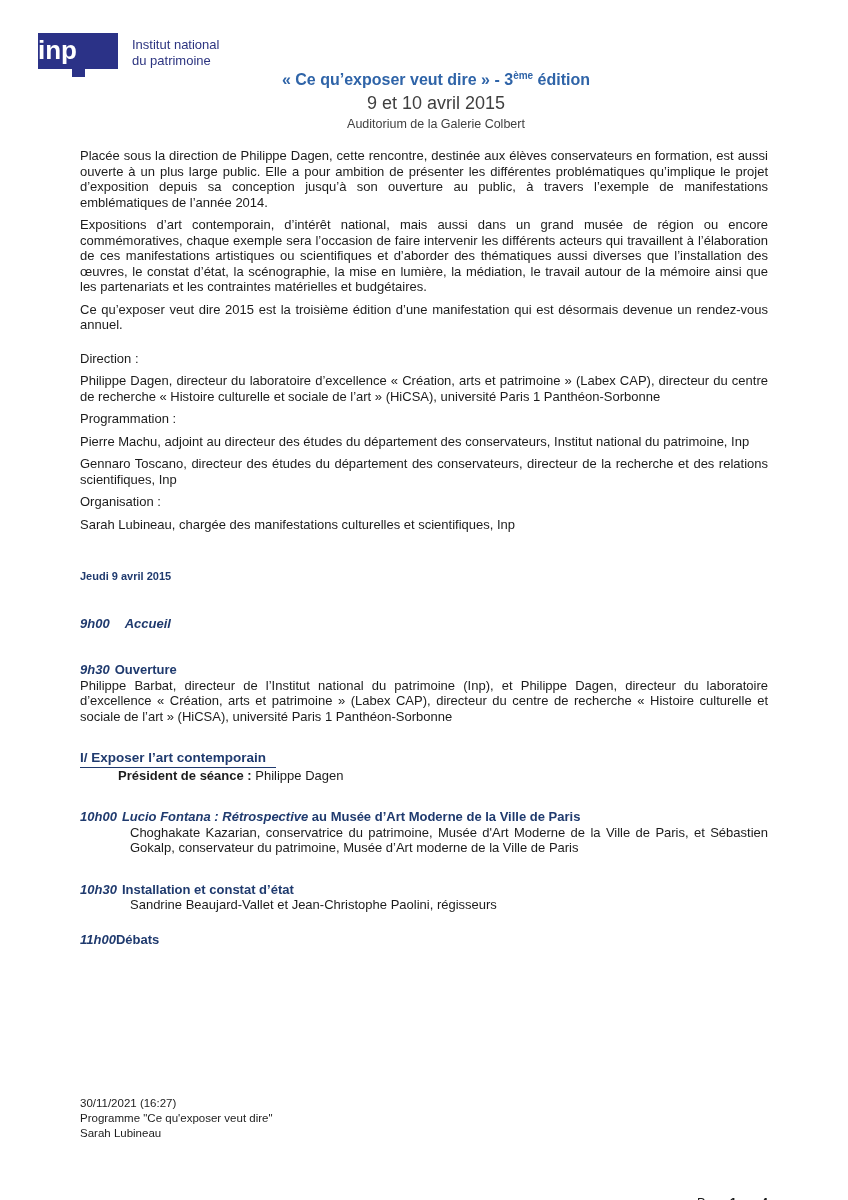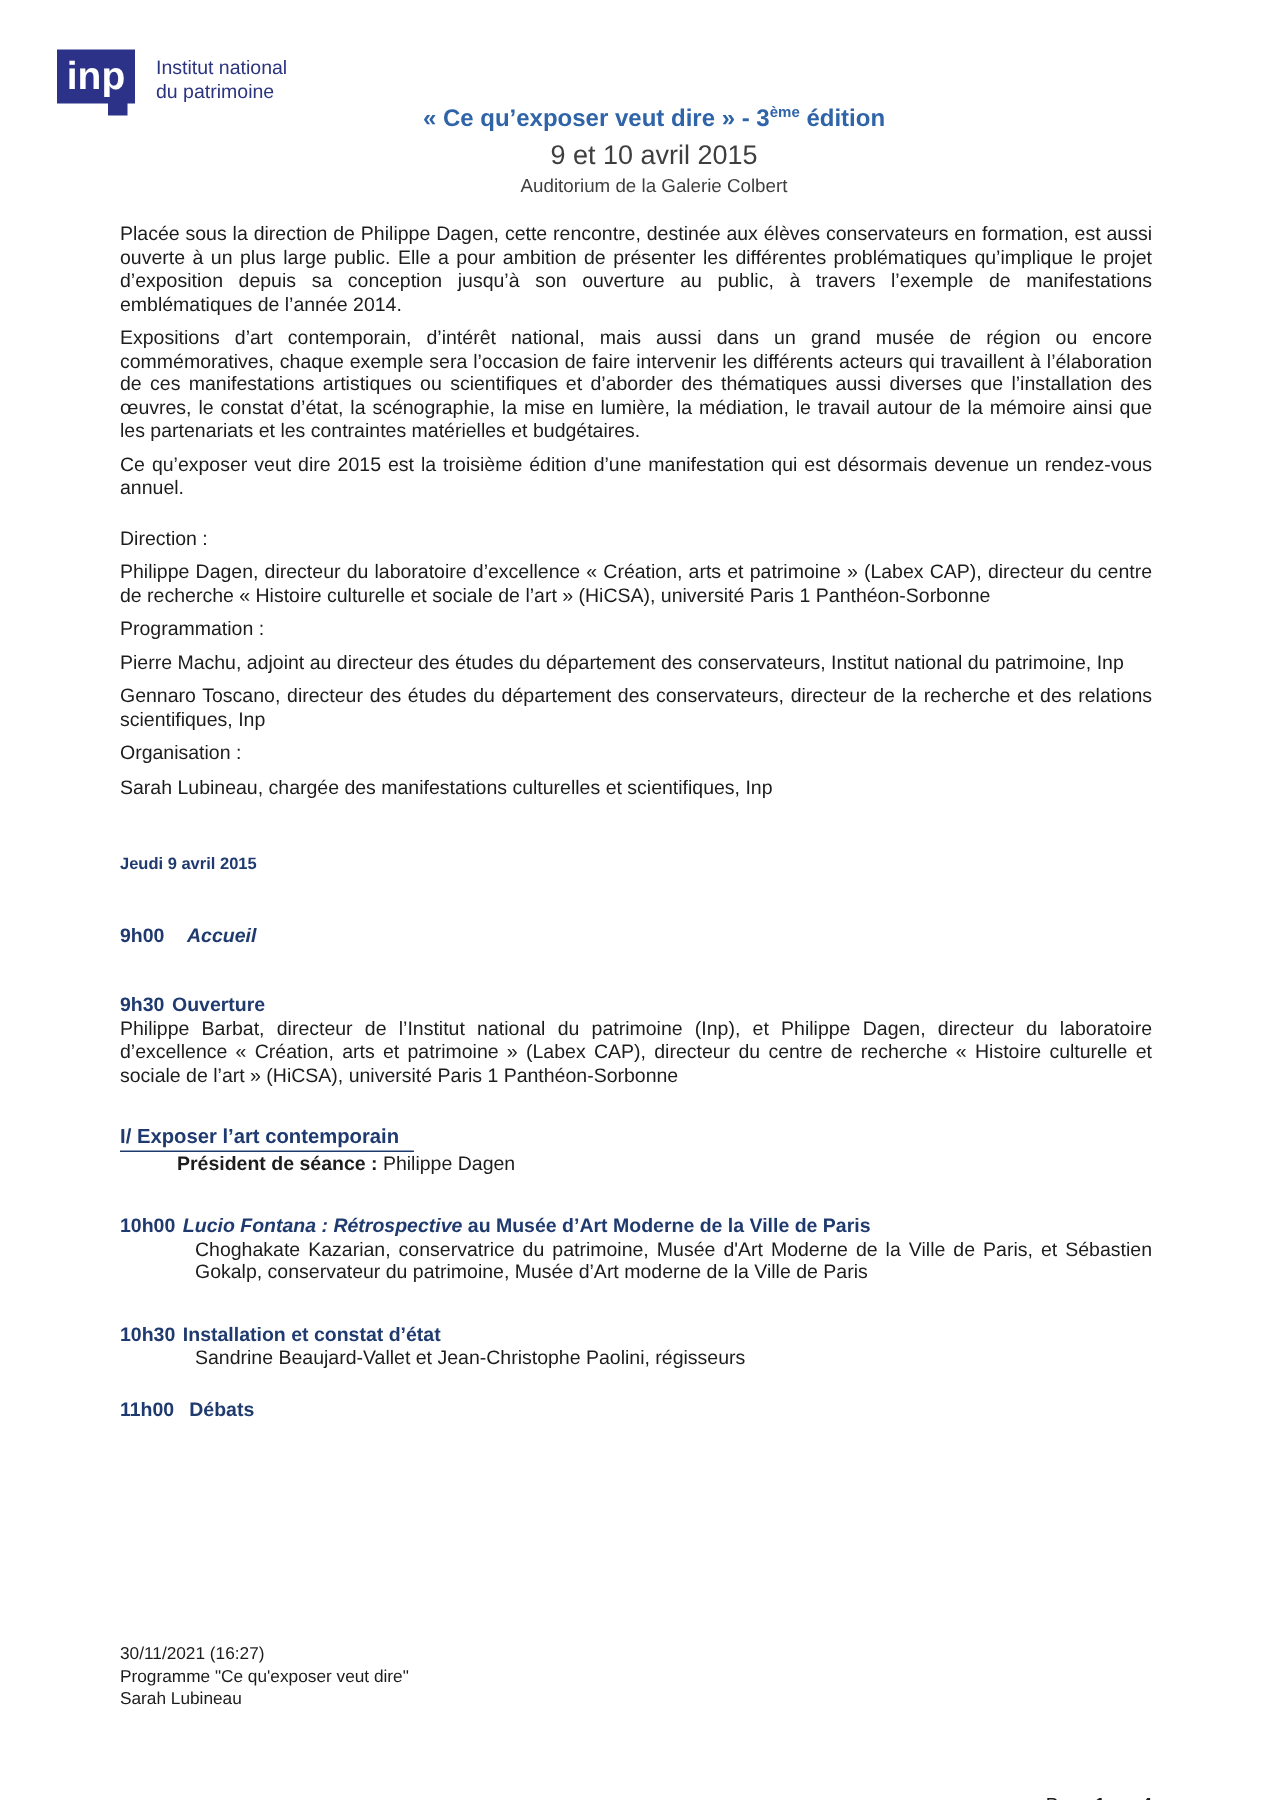--- a/index.html
+++ b/index.html
@@ -20,23 +20,23 @@
     width:848px;
     height:1200px;
     background:#ffffff;
     overflow:hidden;
   }
   
   .header{position:relative;height:148px;}
   .logo{position:absolute;left:38px;top:33px;display:flex;align-items:flex-start;}
   .logo-box{
     position:relative;
-    width:52px;height:36px;
+    width:80px;height:36px;
     background:var(--logo-navy);
-    display:flex;align-items:center;justify-content:center;
+    display:flex;align-items:center;
   }
   .logo-box .tab{
     position:absolute;left:34px;bottom:-8px;
     width:13px;height:9px;background:var(--logo-navy);
   }
   .logo-acronym{
     color:#ffffff;font-weight:bold;font-size:26px;line-height:1;
     letter-spacing:0px;padding-bottom:3px;
   }
   .logo-org{
@@ -54,21 +54,21 @@
     font-size:13px;line-height:15.5px;
   }
   .content p{margin:0 0 7px 0;text-align:justify;}
   .label-line{margin:18px 0 7px 0 !important;text-align:left !important;}
   .label-line.tight{margin-top:7px !important;}
   .day-heading{
     color:var(--navy);font-weight:bold;font-size:11px;
     margin:37px 0 0 0;
   }
   .sched-line{margin-top:31px;color:var(--navy);font-weight:bold;}
-  .sched-line .time{display:inline-block;margin-right:15px;}
+  .sched-line .time{display:inline-block;margin-right:15px;font-style:italic;}
   .sched-line .italic{font-style:italic;}
   .sched-body{margin:0;text-align:justify;color:var(--text);font-weight:normal;}
   .sched-body.indented{margin-left:50px;}
   .section-heading{
     margin-top:26px;
     color:var(--navy);font-weight:bold;font-size:13.5px;
   }
   .section-heading span{
     display:inline-block;
     border-bottom:1.5px solid var(--navy);
@@ -150,21 +150,21 @@
       <span class="time" style="margin-right:5px;">10h00</span><span class="italic">Lucio Fontana : Rétrospective</span><span> au Musée d’Art Moderne de la Ville de Paris</span>
       <p class="sched-body indented">Choghakate Kazarian, conservatrice du patrimoine, Musée d'Art Moderne de la Ville de Paris, et Sébastien Gokalp, conservateur du patrimoine, Musée d’Art moderne de la Ville de Paris</p>
     </div>
 
     <div class="sched-line gap-sm">
       <span class="time" style="margin-right:5px;">10h30</span><span>Installation et constat d’état</span>
       <p class="sched-body indented">Sandrine Beaujard-Vallet et Jean-Christophe Paolini, régisseurs</p>
     </div>
 
     <div class="sched-line gap-xs">
-      <span class="time" style="margin-right:10px;">11h00</span><span>Débats</span>
+      <span class="time" style="margin-right:0;">11h00</span><span>Débats</span>
     </div>
   </div>
 
   <div class="footer-left">
     <div>30/11/2021 (16:27)</div>
     <div>Programme "Ce qu'exposer veut dire"</div>
     <div>Sarah Lubineau</div>
   </div>
   <div class="footer-page">
     <span>Page </span><b>1</b><span> sur </span><b>4</b>

